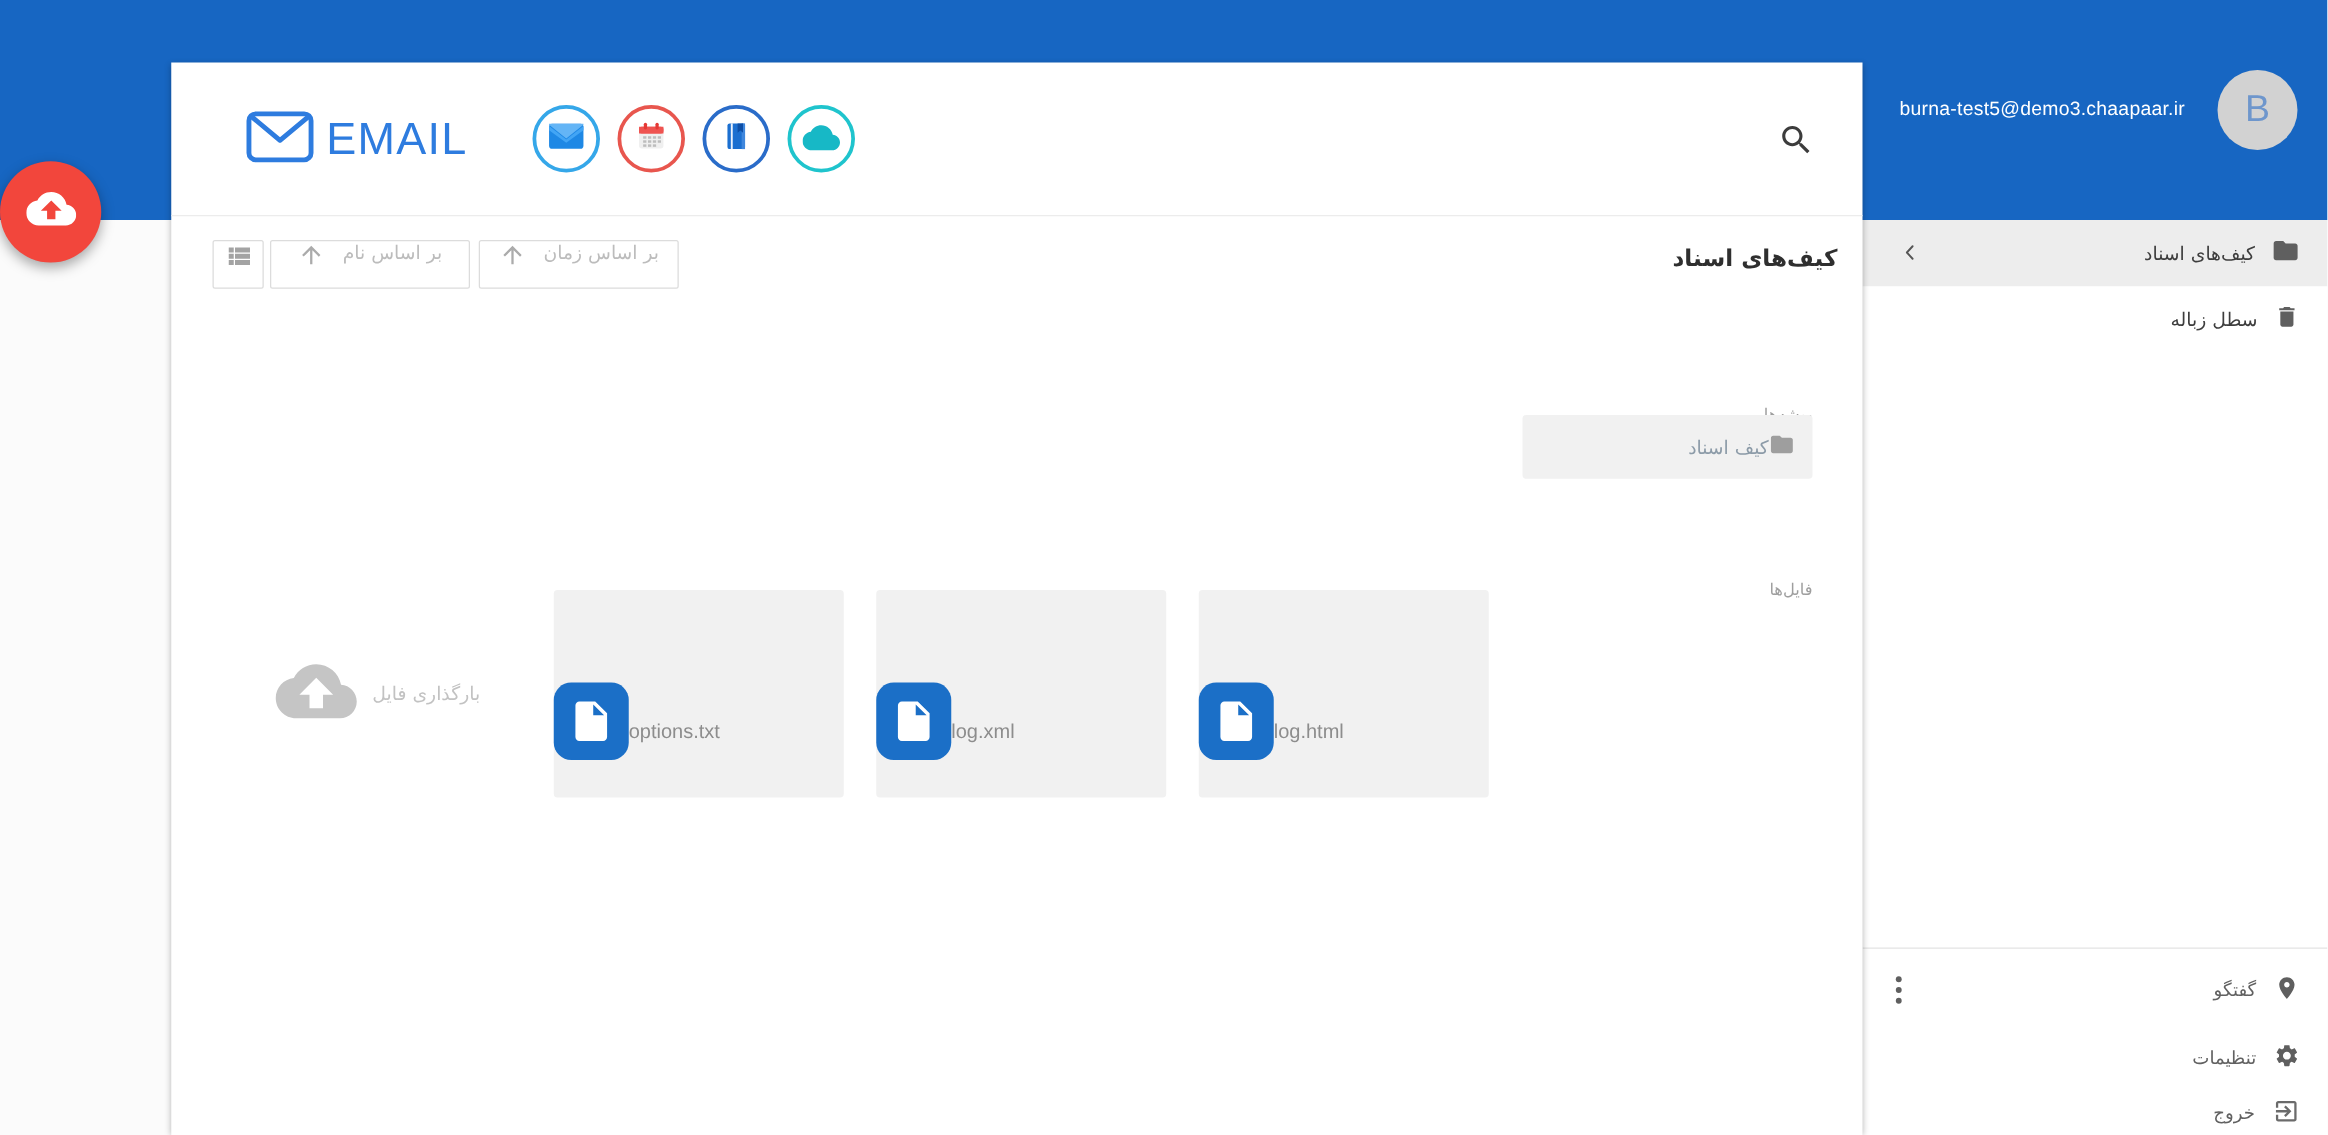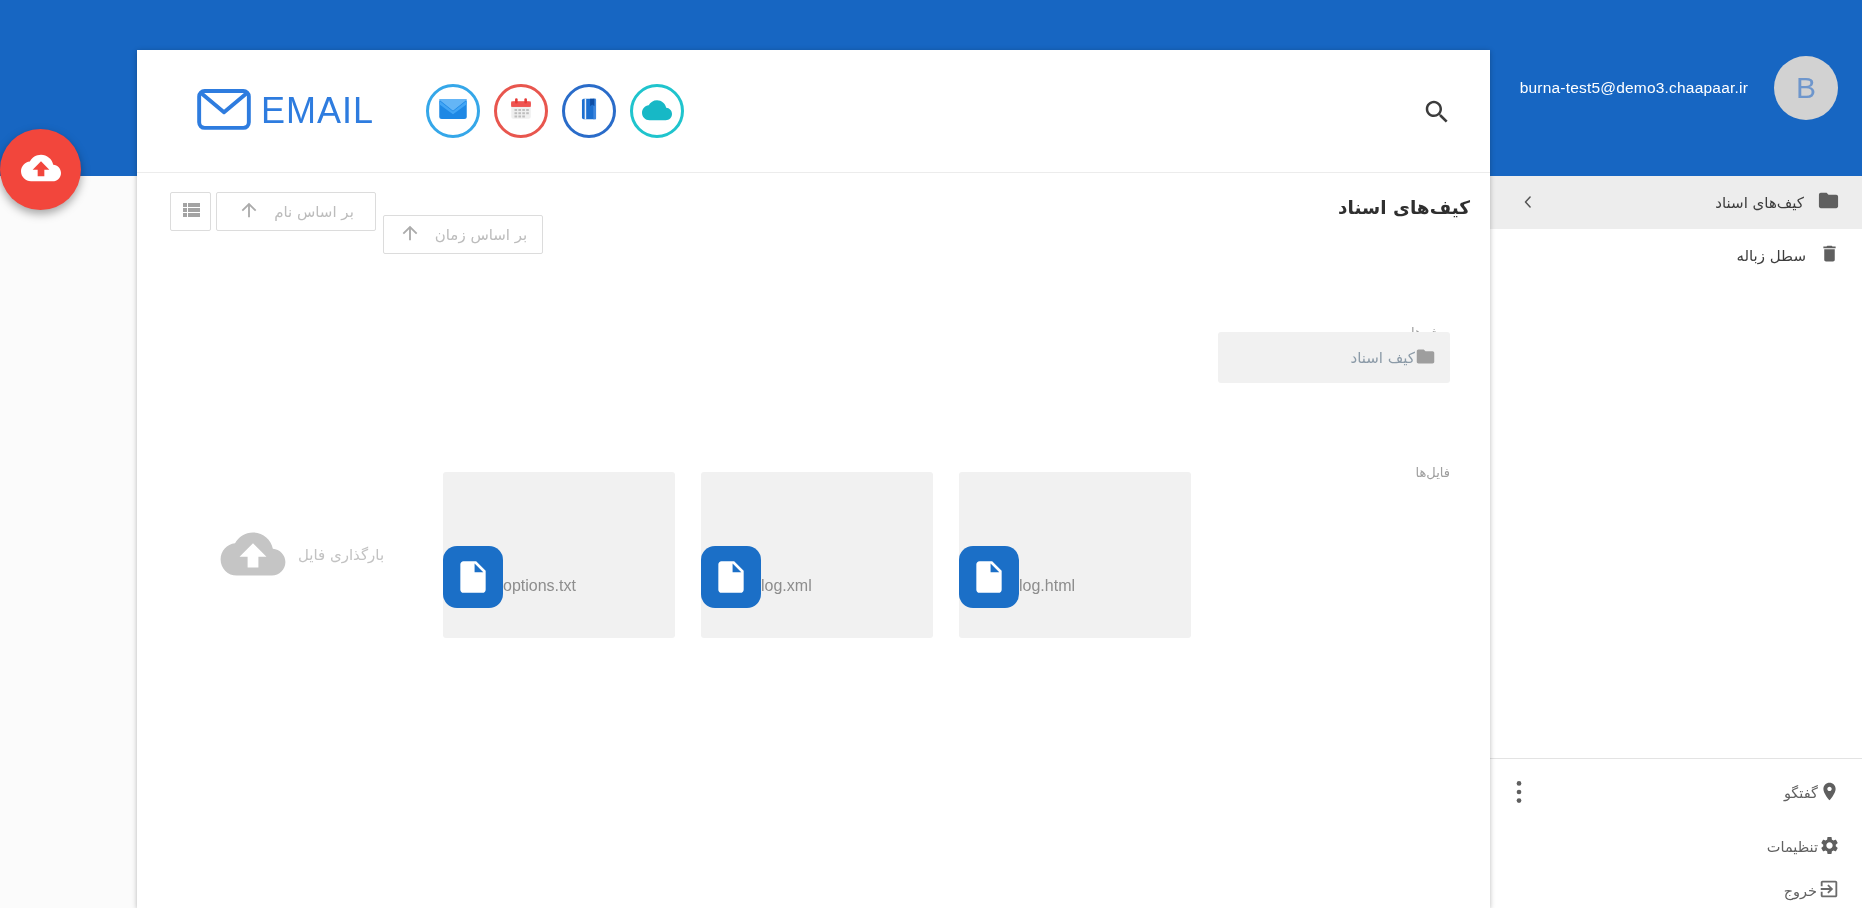--- a/index.html
+++ b/index.html
@@ -24,24 +24,24 @@
   .logo-text { color:#2e7cdf; font-size:36px; letter-spacing:1px; font-weight:400; }
   .app-icons { display:flex; align-items:center; gap:14px; margin-left:52px; }
   .ring { width:54px; height:54px; border-radius:50%; background:#fff; display:flex; align-items:center; justify-content:center; cursor:pointer; }
   .ring.mail    { border:3px solid #35a7e9; }
   .ring.cal     { border:3px solid #e8564e; }
   .ring.book    { border:3px solid #2a6cc9; }
   .ring.cloud   { border:3px solid #1fc4cd; }
   .search-btn { position:absolute; right:38px; top:47px; width:30px; height:30px; cursor:pointer; }
 
   
-  .tbtn { position:absolute; top:142px; height:39px; border:1px solid #dcdcdc; border-radius:2px; background:#fff; display:flex; align-items:center; justify-content:center; gap:14px; color:#bcbcbc; font-size:15px; cursor:pointer; }
+  .tbtn { position:absolute; top:142px; height:39px; border:1px solid #dcdcdc; border-radius:2px; background:#fff; display:flex; align-items:flex-start; justify-content:center; gap:14px; color:#bcbcbc; font-size:15px; cursor:pointer; }
   .btn-list { left:33px; width:41px; }
   .btn-name { left:79px; width:160px; }
-  .btn-time { left:246px; width:160px;margin-top:23px; }
+  .btn-time { left:246px; width:160px; }
 
   .page-title { position:absolute; top:147px; right:20px; color:#2f2f2f; font-size:18.5px; font-weight:600; }
 
   .section-label { position:absolute; right:40px; color:#9e9e9e; font-size:13px;margin-top:44px; }
   .lbl-folders { top:231px; }
   .lbl-files { top:371px; }
 
   .folder-card { position:absolute; top:282px; right:40px; width:232px; height:51px; background:#f1f1f1; border-radius:3px; display:flex; align-items:center; padding:0 14px; gap:0; cursor:pointer; }
   .folder-card span { color:#8c9ba8; font-size:15px; }
 
@@ -53,21 +53,21 @@
   .file-name { margin-top:18px; color:#8d8d8d; font-size:16px; }
 
   
   .sidebar { position:absolute; left:1490px; top:176px; width:372px; height:732px; background:#ffffff; }
   .side-item { position:relative; height:53px; display:flex; align-items:center; flex-direction:row-reverse; padding-right:22px; gap:13px; cursor:pointer; }
   .side-item.selected { background:#ededed; }
   .side-item .lbl { color:#3d3d3d; font-size:15px; }
   .collapse-chevron { position:absolute; left:28px; top:16px; width:20px; height:20px; cursor:pointer; }
 
   .side-footer { position:absolute; left:0; top:582px; width:372px; border-top:1px solid #e3e3e3; height:150px; }
-  .foot-item { position:absolute; right:0; width:372px; height:48px; display:flex; align-items:center; flex-direction:row-reverse; padding-right:22px; gap:1px; cursor:pointer; }
+  .foot-item { position:absolute; right:0; width:372px; height:48px; display:flex; align-items:center; flex-direction:row-reverse; padding-right:22px; gap:14px; cursor:pointer; }
   .foot-item .lbl { color:#616161; font-size:14.5px; }
   .fi-0 { top:10px; } .fi-1 { top:64px; } .fi-2 { top:108px; }
   .dots-btn { position:absolute; left:16px; top:18px; width:30px; height:32px; cursor:pointer; }
 </style>
 </head>
 <body>
 
 <div class="topbar">
   <div class="account">
     <span class="account-email">burna-test5@demo3.chaapaar.ir</span>

